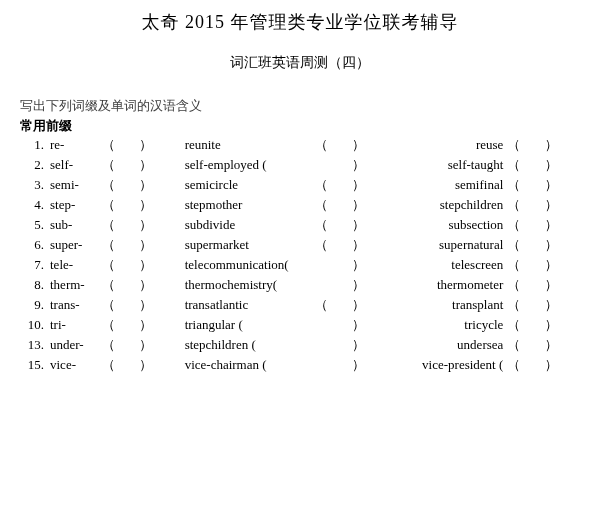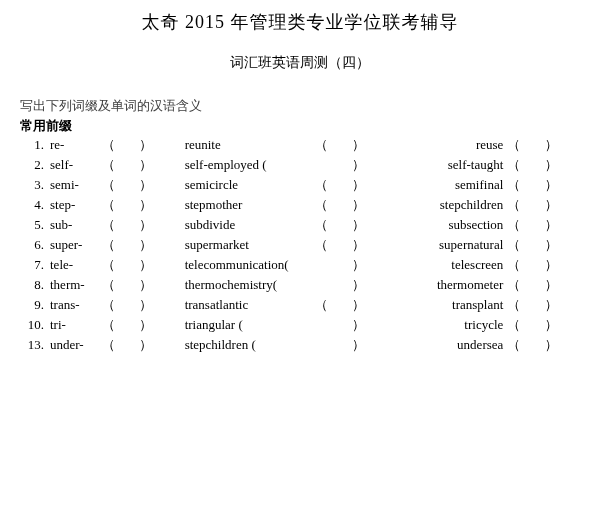--- a/index.html
+++ b/index.html
@@ -207,14 +207,28 @@
     <td class="paren">）</td>
     <td style="width:8px"></td>
     <td class="col-word2">stepchildren (</td>
     <td class="paren"></td>
     <td class="paren">）</td>
     <td style="width:8px"></td>
     <td class="col-word3">undersea</td>
     <td class="paren">（</td>
     <td class="paren">）</td>
   </tr>
+      <tr>
+    <td class="col-num">15.</td>
+    <td class="col-prefix">vice-</td>
+    <td class="paren">（</td>
+    <td class="paren">）</td>
+    <td style="width:8px"></td>
+    <td class="col-word2">vice-chairman (</td>
+    <td class="paren"></td>
+    <td class="paren">）</td>
+    <td style="width:8px"></td>
+    <td class="col-word3">vice-president (</td>
+    <td class="paren">（</td>
+    <td class="paren">）</td>
+  </tr>
     </tbody>
 </table>
 
 </body></html>

